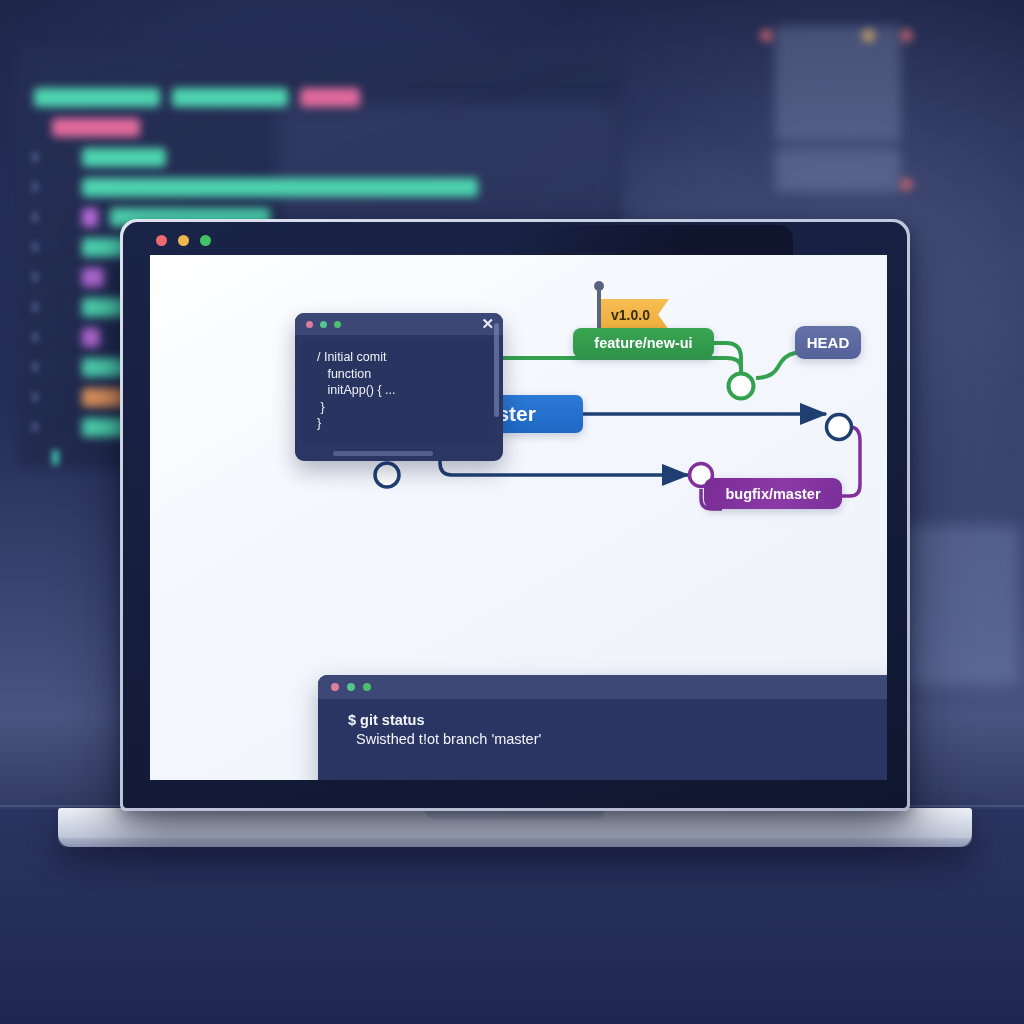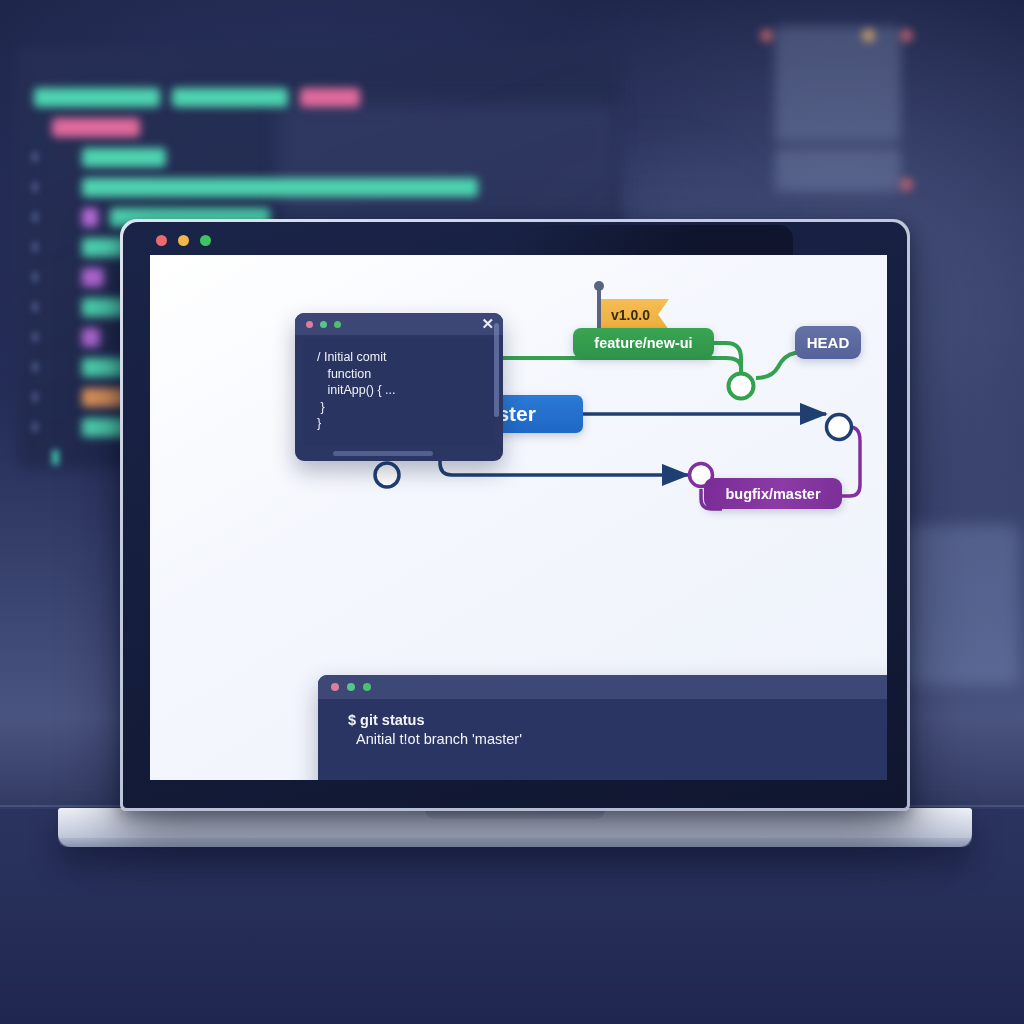--- a/index.html
+++ b/index.html
@@ -374,21 +374,21 @@
             <div class="tm-bar">
               <div class="tm-dots">
                 <i class="p"></i>
                 <i class="g1"></i>
                 <i class="g2"></i>
               </div>
 
             </div>
             <div class="tm-body">
               <div class="cmd">$ git status</div>
-              <div class="ind">Anitial t!ot branch 'master'</div>
+              <div class="ind">Swisthed t!ot branch 'master'</div>
             </div>
             <div class="tm-foot"></div>
           </div>
 
         </div>
       </div>
     </div>
   </div>
 </div>
 

